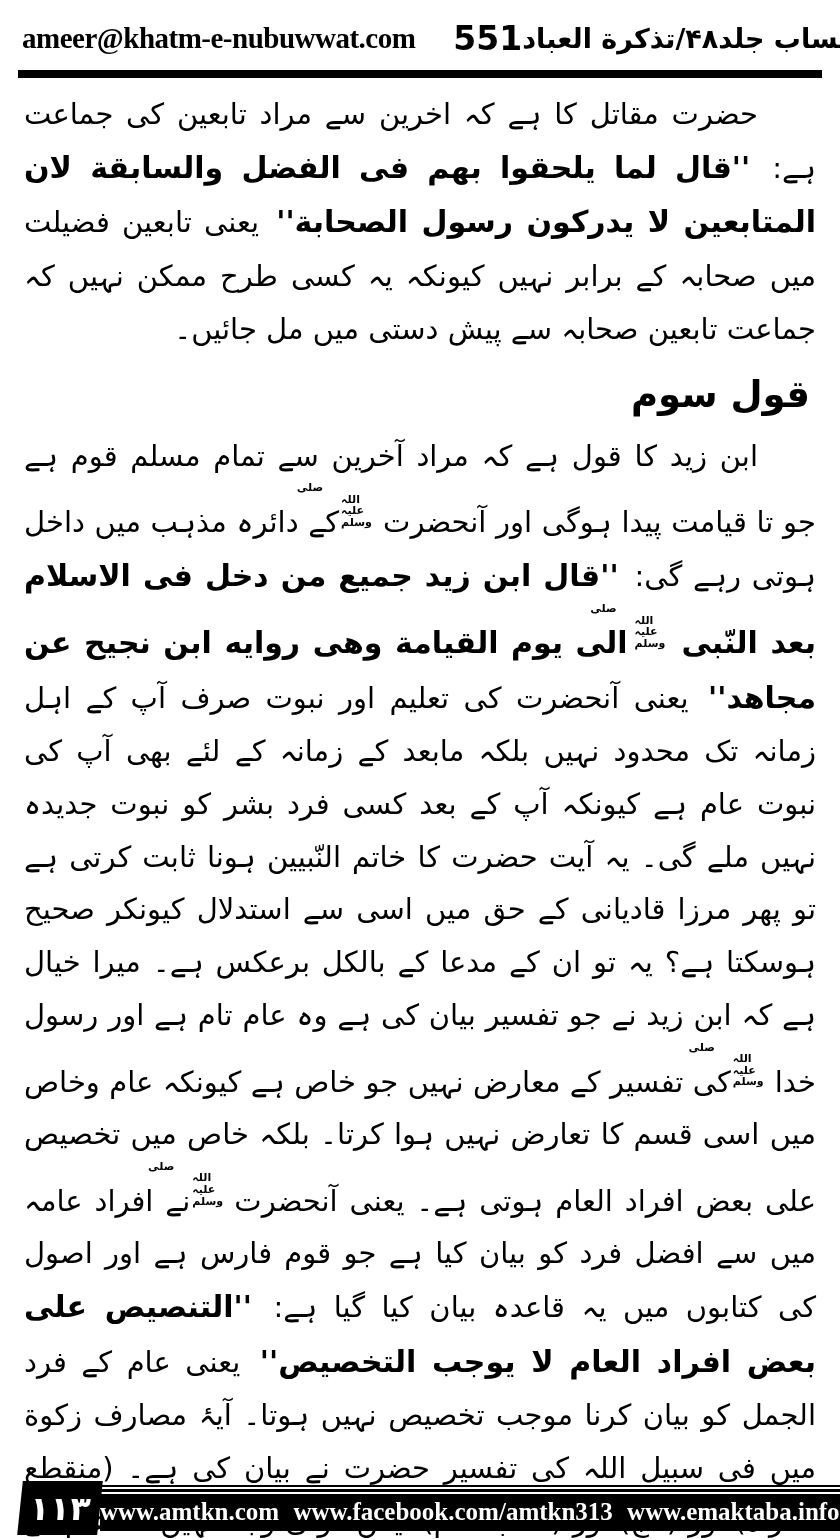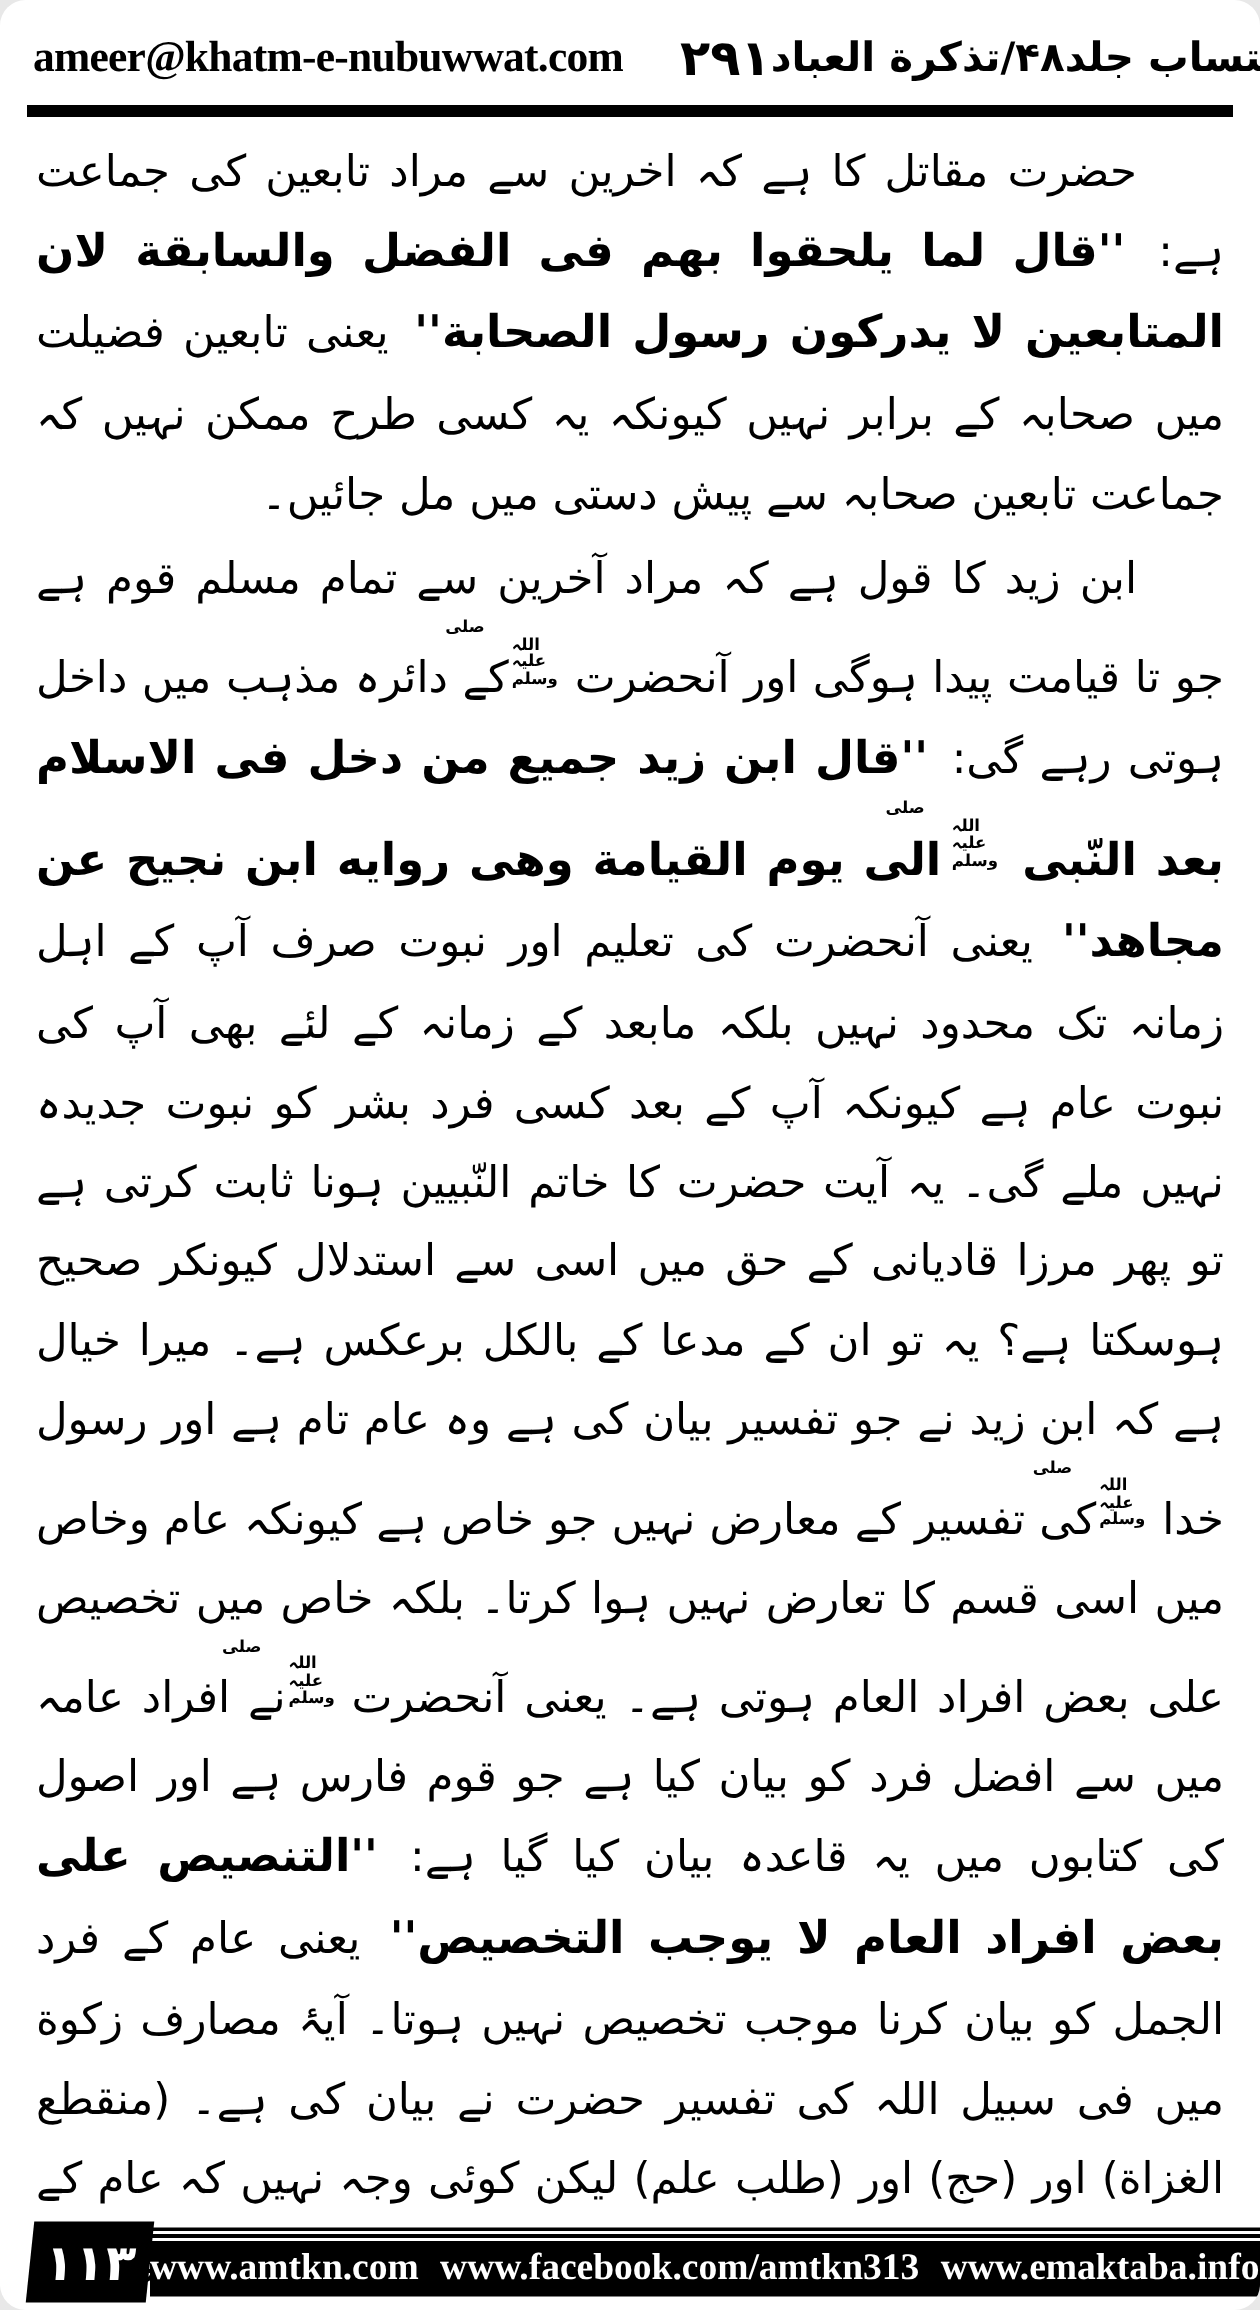--- a/index.html
+++ b/index.html
@@ -4,21 +4,20 @@
 <style>
   html,body { margin:0; padding:0; background:#e8e8e8; }
   .page {
     position:relative;
     width:840px; height:1540px;
     margin:0 auto;
     background:#ffffff;
     color:#000;
     font-family:"DejaVu Sans", sans-serif;
     overflow:hidden;
-    border-radius:17px;
   }
   
   .hdr {
     direction:ltr;
     display:flex; align-items:center;
     padding:16px 22px 6px 22px;
     height:44px;
   }
   .hdr-email {
     font-family:"Liberation Serif", serif;
@@ -99,29 +98,30 @@
     white-space:nowrap;
   }
 </style>
 </head>
 <body>
 
 <div class="page">
 
   <div class="hdr">
     <span class="hdr-email">ameer@khatm-e-nubuwwat.com</span>
-    <span class="hdr-pagenum">۲۹۱</span>
+    <span class="hdr-pagenum">551</span>
     <span class="hdr-title">احتساب جلد۴۸/تذکرة العباد</span>
   </div>
   <div class="hdr-rule"></div>
 
   <div class="body">
 
     <p class="para"><span class="run run-urdu">حضرت مقاتل کا ہے کہ اخرین سے مراد تابعین کی جماعت ہے:</span> <span class="run run-arabic">''قال لما یلحقوا بھم فی الفضل والسابقة لان المتابعین لا یدرکون رسول الصحابة''</span> <span class="run run-urdu">یعنی تابعین فضیلت میں صحابہ کے برابر نہیں کیونکہ یہ کسی طرح ممکن نہیں کہ جماعت تابعین صحابہ سے پیش دستی میں مل جائیں۔</span></p>
 
+    <div class="qaul-heading">قول سوم</div>
     <p class="para"><span class="run run-urdu">ابن زید کا قول ہے کہ مراد آخرین سے تمام مسلم قوم ہے جو تا قیامت پیدا ہوگی اور آنحضرت</span><span class="run run-saw">صلی اللہ علیہ وسلم</span><span class="run run-urdu">کے دائرہ مذہب میں داخل ہوتی رہے گی:</span> <span class="run run-arabic">''قال ابن زید جمیع من دخل فی الاسلام بعد النّبی</span><span class="run run-saw">صلی اللہ علیہ وسلم</span><span class="run run-arabic">الی یوم القیامة وھی روایه ابن نجیح عن مجاهد''</span> <span class="run run-urdu">یعنی آنحضرت کی تعلیم اور نبوت صرف آپ کے اہل زمانہ تک محدود نہیں بلکہ مابعد کے زمانہ کے لئے بھی آپ کی نبوت عام ہے کیونکہ آپ کے بعد کسی فرد بشر کو نبوت جدیدہ نہیں ملے گی۔ یہ آیت حضرت کا خاتم النّبیین ہونا ثابت کرتی ہے تو پھر مرزا قادیانی کے حق میں اسی سے استدلال کیونکر صحیح ہوسکتا ہے؟ یہ تو ان کے مدعا کے بالکل برعکس ہے۔ میرا خیال ہے کہ ابن زید نے جو تفسیر بیان کی ہے وہ عام تام ہے اور رسول خدا</span><span class="run run-saw">صلی اللہ علیہ وسلم</span><span class="run run-urdu">کی تفسیر کے معارض نہیں جو خاص ہے کیونکہ عام وخاص میں اسی قسم کا تعارض نہیں ہوا کرتا۔ بلکہ خاص میں تخصیص علی بعض افراد العام ہوتی ہے۔ یعنی آنحضرت</span><span class="run run-saw">صلی اللہ علیہ وسلم</span><span class="run run-urdu">نے افراد عامہ میں سے افضل فرد کو بیان کیا ہے جو قوم فارس ہے اور اصول کی کتابوں میں یہ قاعدہ بیان کیا گیا ہے:</span> <span class="run run-arabic">''التنصیص علی بعض افراد العام لا یوجب التخصیص''</span> <span class="run run-urdu">یعنی عام کے فرد الجمل کو بیان کرنا موجب تخصیص نہیں ہوتا۔ آیۂ مصارف زکوة میں فی سبیل اللہ کی تفسیر حضرت نے بیان کی ہے۔ (منقطع الغزاة) اور (حج) اور (طلب علم) لیکن کوئی وجہ نہیں کہ عام کے بعض افراد کو بیان کرنے سے لفظ صرف انہیں مفاہیم سے وابستہ ہوجائے۔ البتہ یہ کہا جاسکتا ہے کہ حضرت نے افراد کاملہ کو بیان کیا ہے۔ فطرہ اور بیت الغرباء اور اجراء نہر اور مساجد نقہ سب اس کے مفہوم میں داخل ہے۔ آنحضرت نے</span>    </p>
 
   </div>
 
   <div class="ftr">
     <div class="ftr-pagebox">
       <span>۱۱۳</span>
     </div>
     <div class="ftr-bar">
       <span class="ftr-links">www.amtkn.com www.facebook.com/amtkn313 www.emaktaba.info</span>

